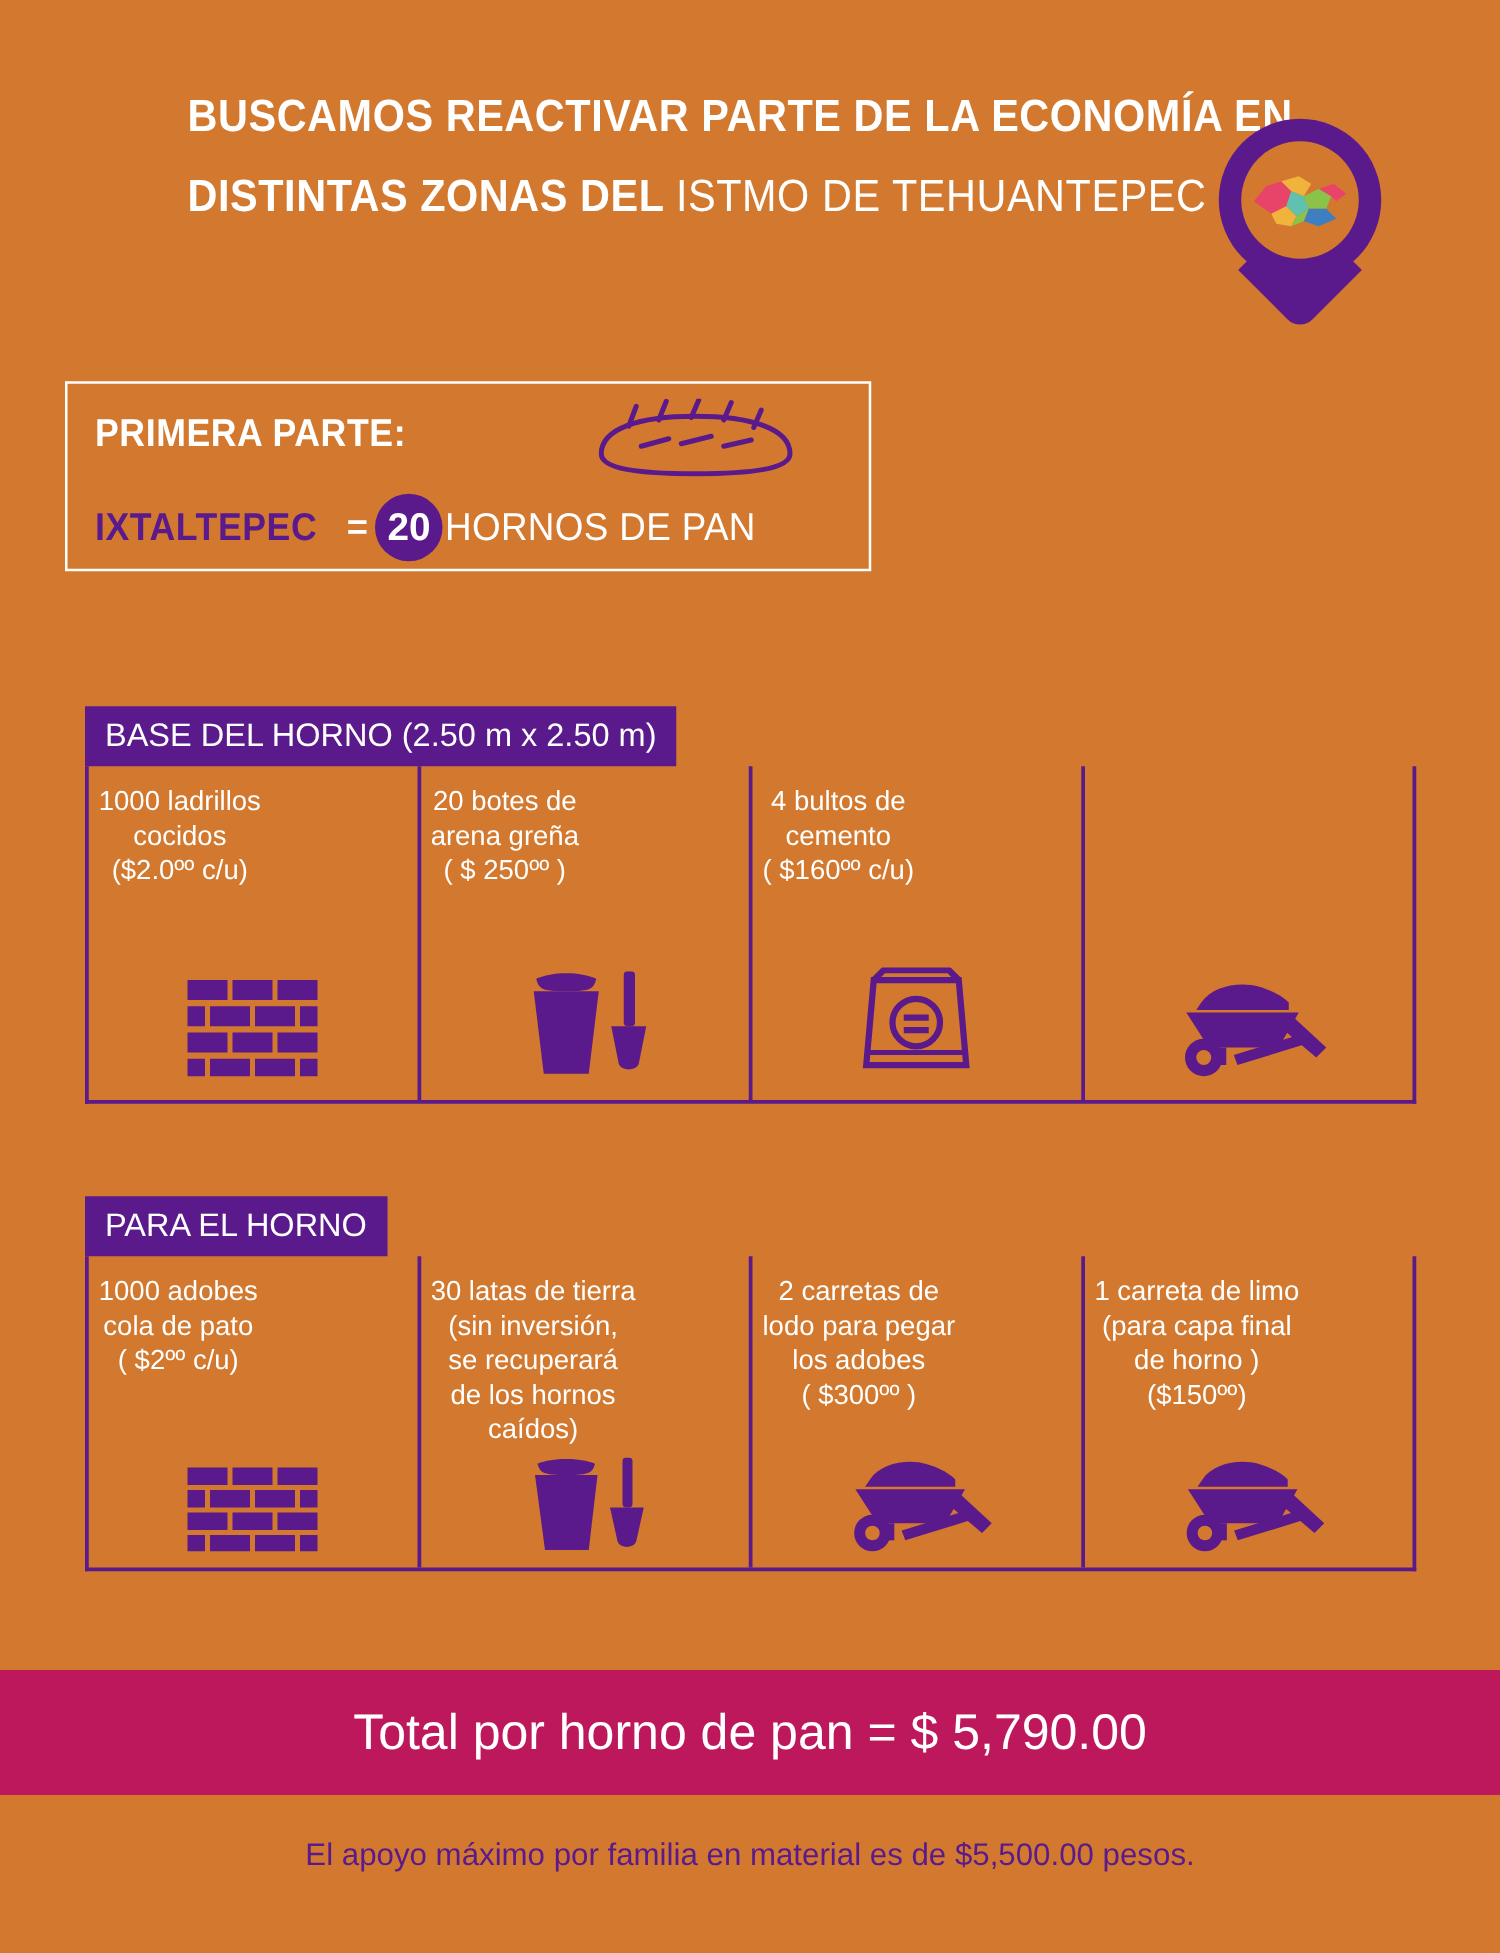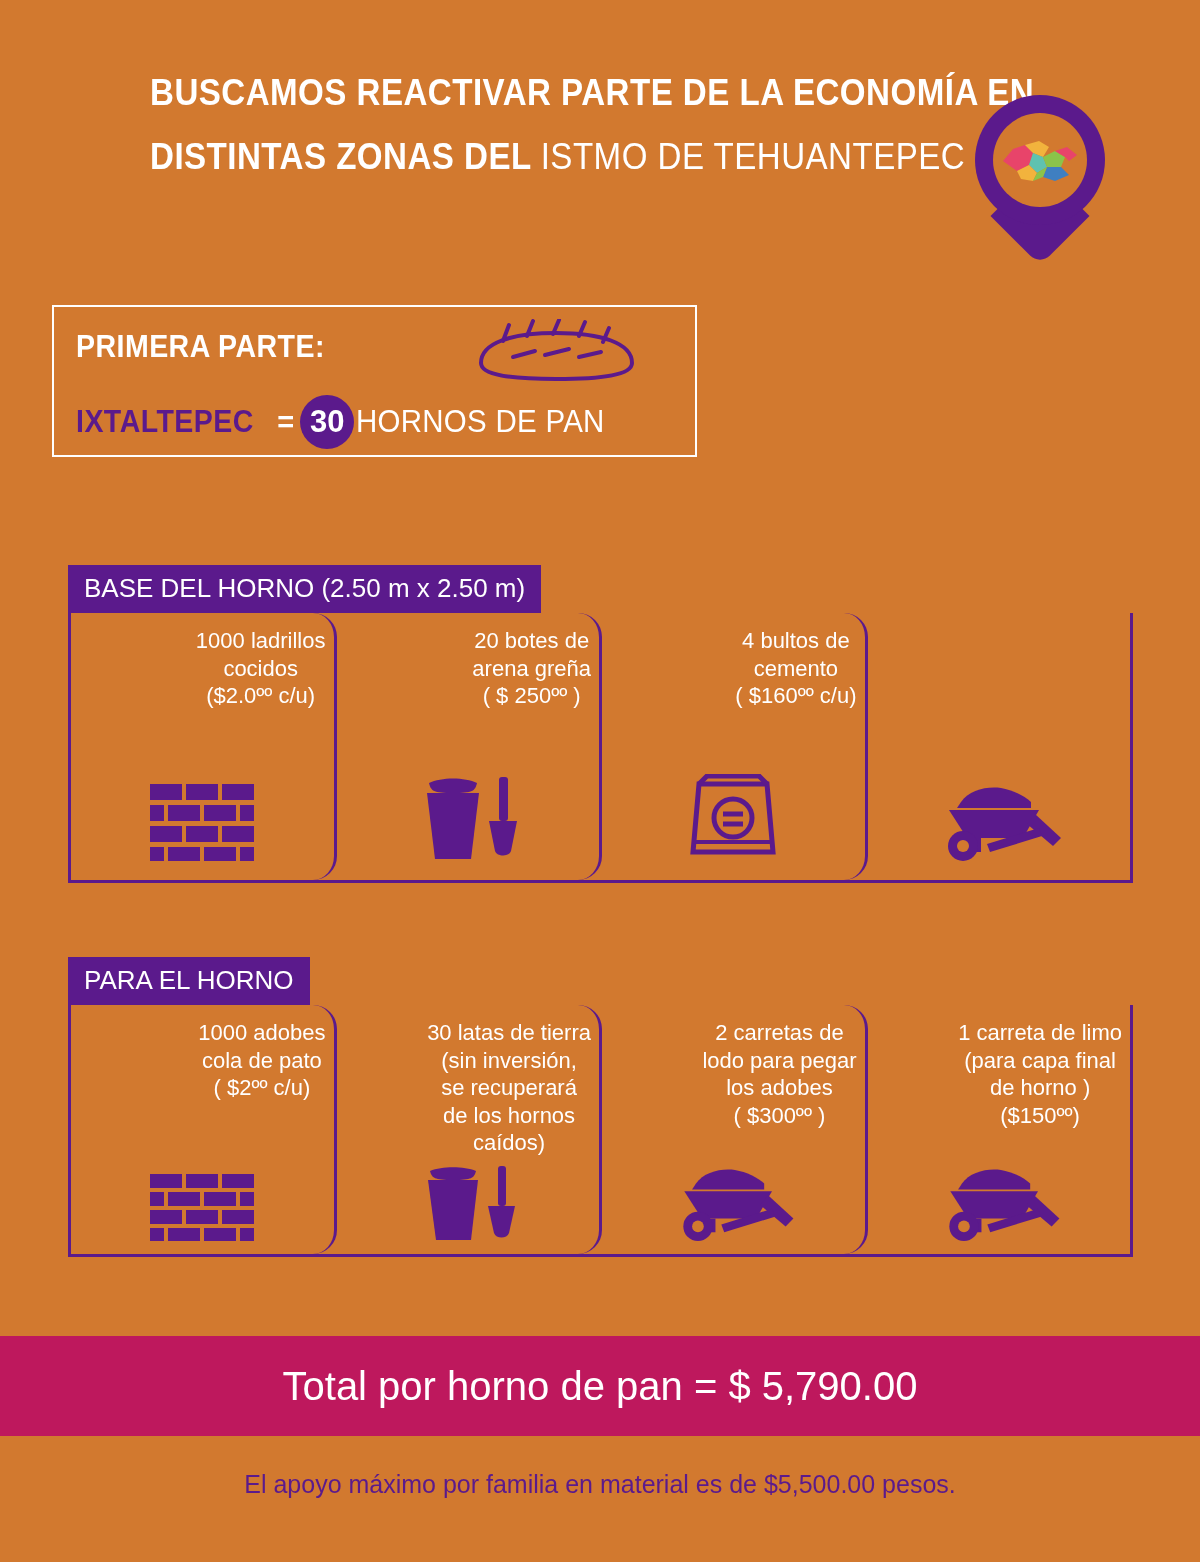--- a/index.html
+++ b/index.html
@@ -160,22 +160,21 @@
   .sec1 .grid { height: 270px; }
   .sec2 .grid { height: 252px; }
   .cell {
     flex: 1 1 0;
     border-right: 3px solid #5b1a8c;
     box-sizing: border-box;
     position: relative;
     padding: 14px 8px 0 8px;
     display: flex;
     flex-direction: column;
-    align-items: flex-end;
-    border-radius: 24px;
+    align-items: flex-start;
   }
   .cell:last-child { border-right: none; }
   .cell-text {
     color: #ffffff;
     font-size: 22px;
     line-height: 1.25;
     text-align: center;
     white-space: pre-line;
   }
   .cell-icon {
@@ -249,21 +248,21 @@
 
   <svg class="bread" width="175" height="66" viewBox="0 0 175 66">
     <path d="M12 44 C12 24 42 14 87 14 C132 14 163 24 163 44 C163 56 132 60 87 60 C42 60 12 56 12 44 Z" fill="none" stroke="#5b1a8c" stroke-width="4"></path>
     <path d="M34 22 L40 6 M58 17 L64 2 M84 15 L90 1 M110 17 L116 3 M134 23 L140 9" fill="none" stroke="#5b1a8c" stroke-width="4" stroke-linecap="round"></path>
     <path d="M44 38 L66 32 M76 36 L100 30 M110 38 L132 33" fill="none" stroke="#5b1a8c" stroke-width="4" stroke-linecap="round"></path>
   </svg>
 
   <div class="primera-row">
     <span class="ixtal">IXTALTEPEC</span>
     <span class="eq">=</span>
-    <span class="badge-30">30</span>
+    <span class="badge-30">20</span>
     <span class="hornos-txt">HORNOS DE PAN</span>
   </div>
 </div>
 
 <div class="section sec1">
   <div class="sec-head">BASE DEL HORNO (2.50 m x 2.50 m)</div>
   <div class="grid">
 
     <div class="cell">
       <div class="cell-text">1000 ladrillos

